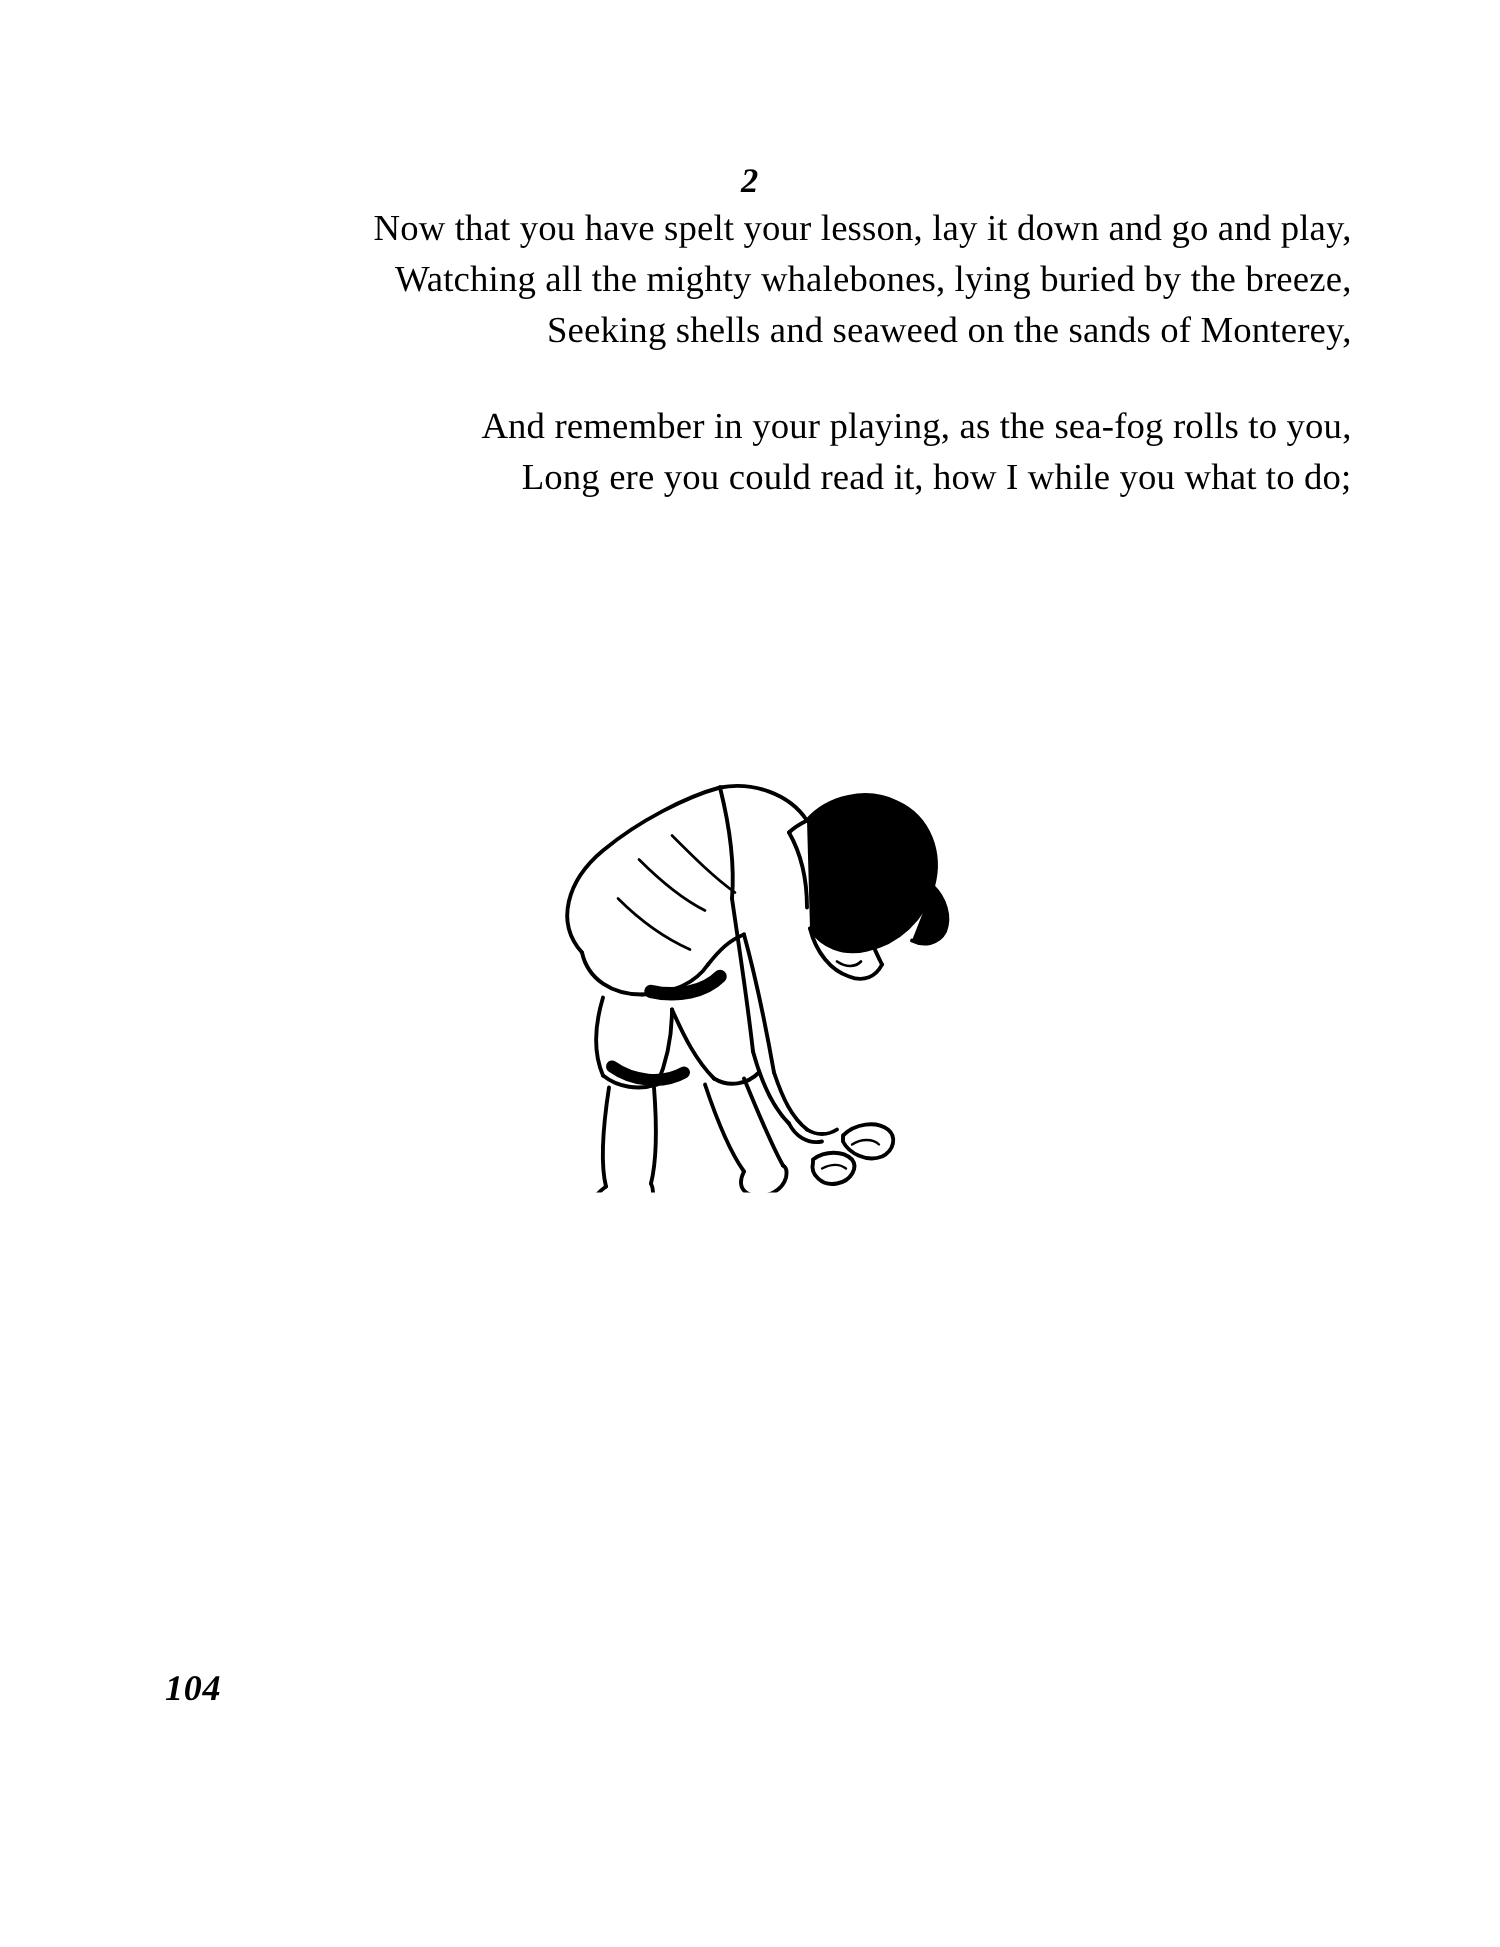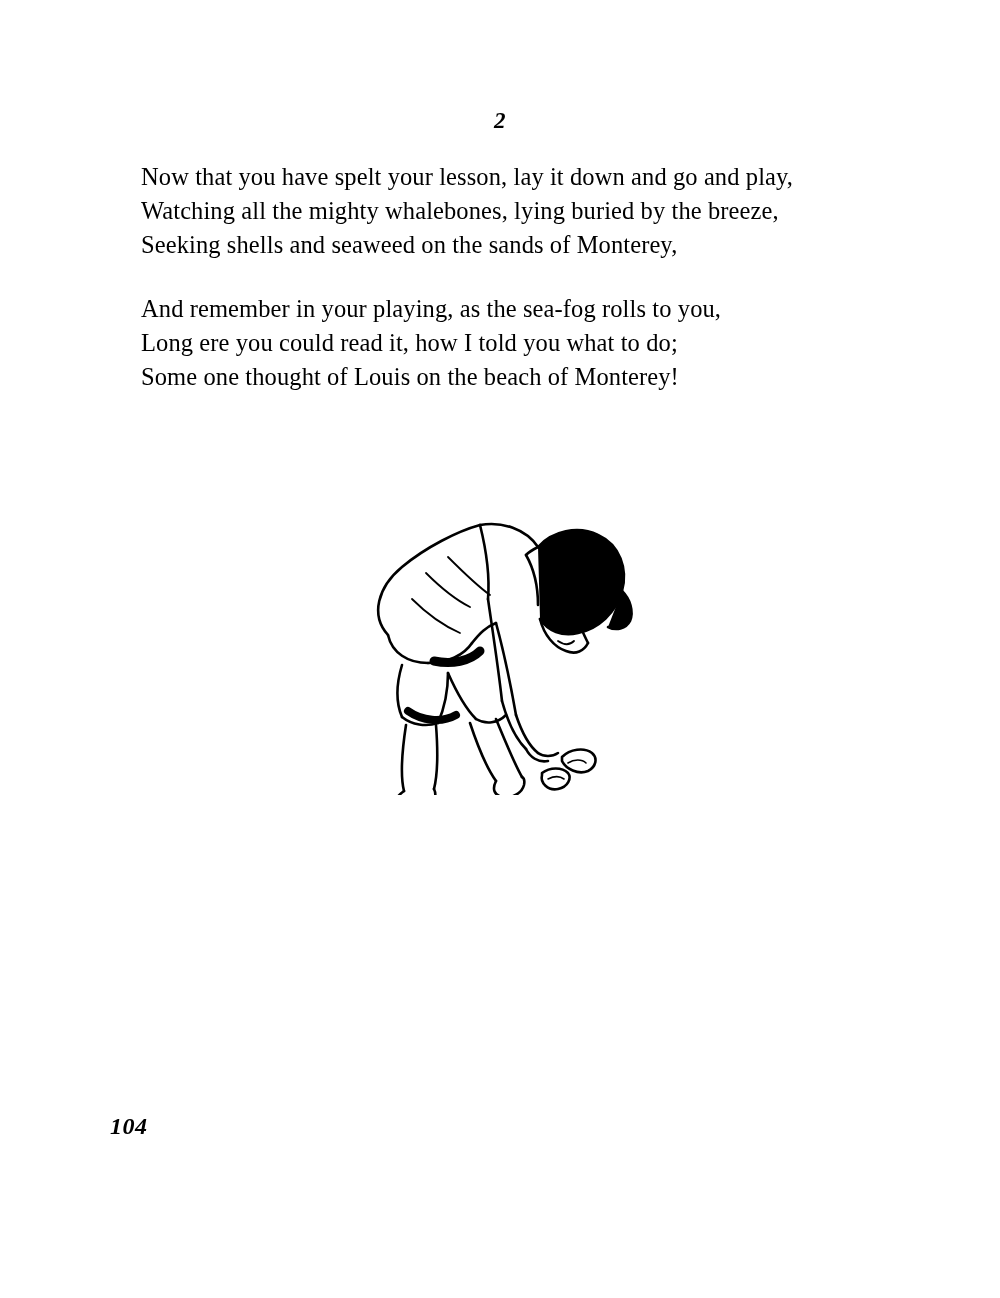--- a/index.html
+++ b/index.html
@@ -30,22 +30,23 @@
     width: 1000px;
     text-align: center;
     font-style: italic;
     font-weight: bold;
     font-size: 23px;
     letter-spacing: 0.5px;
   }
   .poem {
     position: absolute;
     left: 141px;
-    top: 160px;
+    top: 136px;
     width: 760px;
+    text-align: right;
   }
   .stanza {
     margin: 0 0 30px 0;
   }
   .stanza:last-child {
     margin-bottom: 16px;
   }
   .line {
     font-size: 24.5px;
     line-height: 34px;
@@ -85,22 +86,21 @@
   <div class="poem">
 
     <div class="stanza">
       <div class="line">Now that you have spelt your lesson, lay it down and go and play,</div>
       <div class="line">Watching all the mighty whalebones, lying buried by the breeze,</div>
       <div class="line">Seeking shells and seaweed on the sands of Monterey,</div>
     </div>
 
     <div class="stanza">
       <div class="line">And remember in your playing, as the sea-fog rolls to you,</div>
-      <div class="line">Long ere you could read it, how I told you what to do;</div>
-      <div class="line">Some one thought of Louis on the beach of Monterey!</div>
+      <div class="line">Long ere you could read it, how I while you what to do;</div>
     </div>
 
   </div>
 
   <div class="illustration">
     <svg viewBox="0 0 350 300" xmlns="http://www.w3.org/2000/svg">
       <g fill="none" stroke="#000000" stroke-width="2.6" stroke-linecap="round" stroke-linejoin="round">
 
         <path d="M58 140 C40 120 48 92 72 72 C96 52 128 36 150 30"></path>
         <path d="M150 30 C172 26 196 34 208 52"></path>

